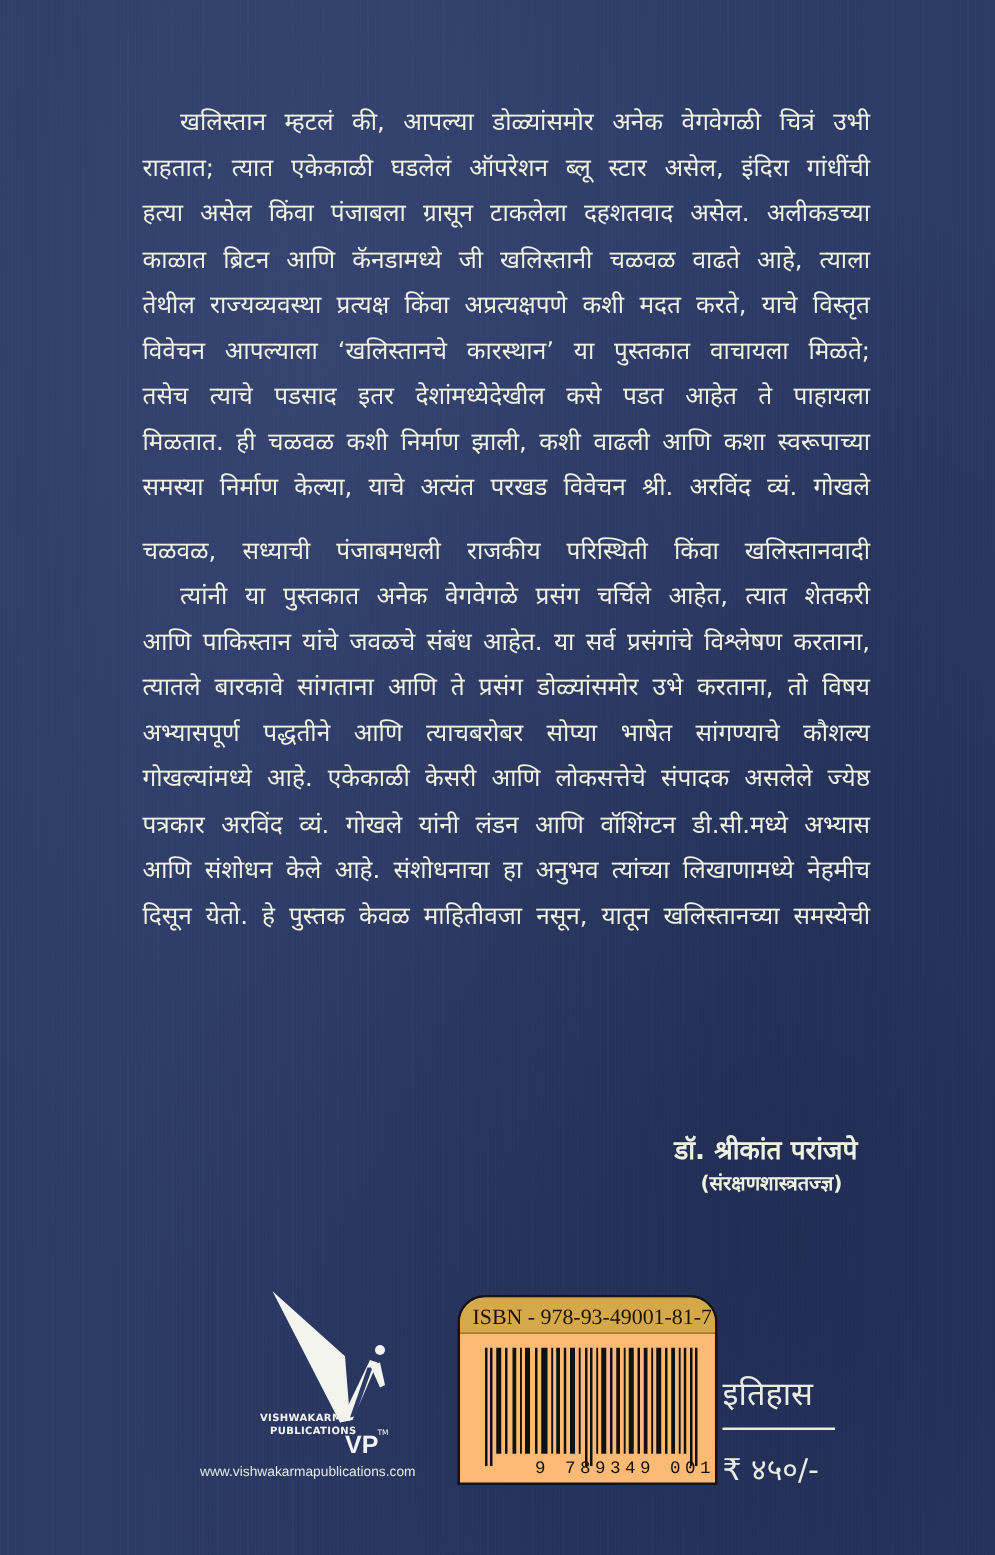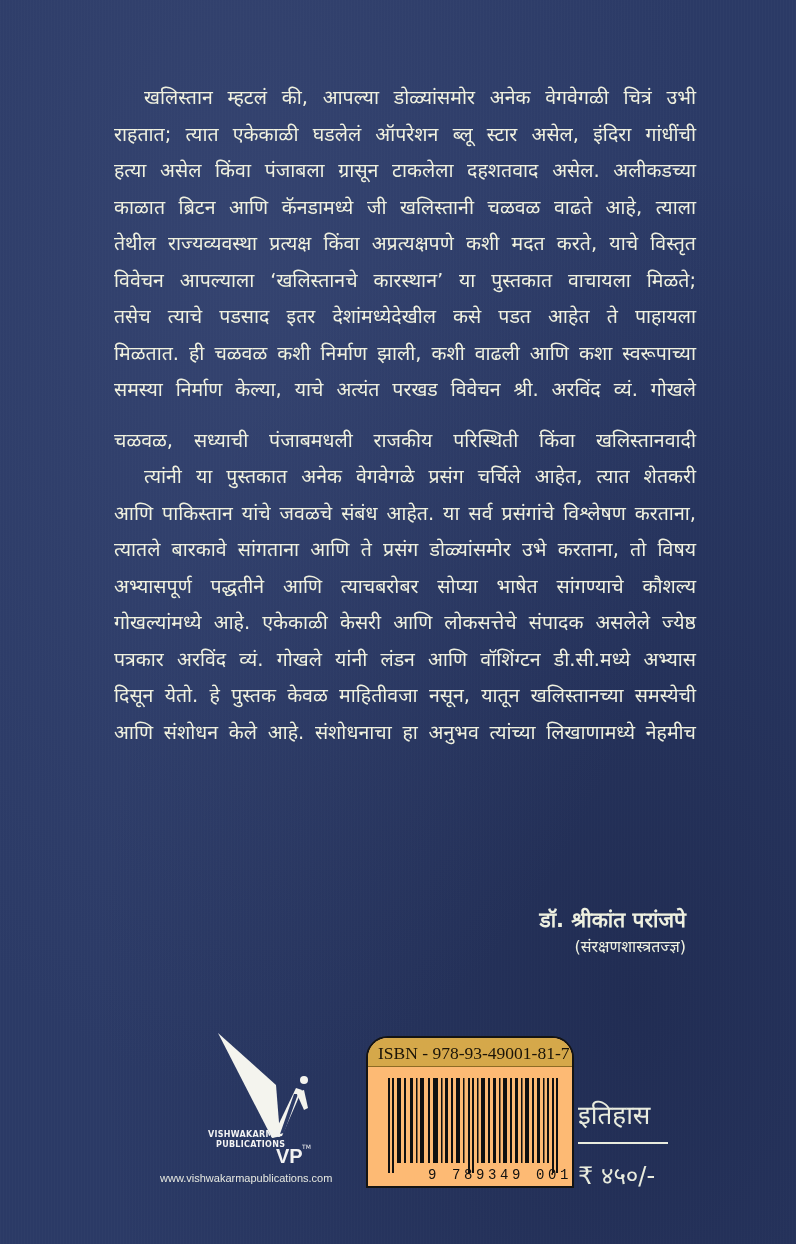--- a/index.html
+++ b/index.html
@@ -22,21 +22,21 @@
   }
   .blurb p { margin:0; text-indent:30px; }
   .blurb p + p { margin-top:14px; }
   .blurb .line { display:block; text-align:justify; text-align-last:justify; white-space:nowrap; }
   .blurb .line.last { text-align-last:left; }
   .sig {
     position:absolute; right:110px; top:905px;
     text-align:right;
   }
   .sig-name { font-size:21px; font-weight:bold; line-height:30px; }
-  .sig-role { font-size:16px; line-height:24px; margin-right:0px; }
+  .sig-role { font-size:16px; line-height:24px; margin-right:12px;font-weight:bold; }
 
   .logo { position:absolute; left:180px; top:1030px; width:180px; height:120px; }
   .logo-text1 { position:absolute; left:208px; top:1130px; font-size:8px; font-weight:bold; letter-spacing:0.3px; color:#f2f2f2; }
   .logo-text2 { position:absolute; left:216px; top:1140px; font-size:8px; font-weight:bold; letter-spacing:0.3px; color:#f2f2f2; }
   .logo-vp { position:absolute; left:276px; top:1145px; font-size:20px; font-weight:bold; color:#f2f2f2; font-family:"Liberation Sans", sans-serif; }
   .logo-tm { position:absolute; left:302px; top:1143px; font-size:6px; color:#f2f2f2; }
   .website { position:absolute; left:160px; top:1172px; font-size:11px; color:#e6e8e0; font-family:"Liberation Sans", sans-serif; }
 
   .isbn-box {
     position:absolute; left:366px; top:1036px; width:208px; height:152px;
@@ -78,22 +78,22 @@
     <span class="line" style="text-indent:0">समस्या निर्माण केल्या, याचे अत्यंत परखड विवेचन श्री. अरविंद व्यं. गोखले</span>
   </p>
   <p>
     <span class="line" style="text-indent:0">चळवळ, सध्याची पंजाबमधली राजकीय परिस्थिती किंवा खलिस्तानवादी</span>
     <span class="line">त्यांनी या पुस्तकात अनेक वेगवेगळे प्रसंग चर्चिले आहेत, त्यात शेतकरी</span>
     <span class="line" style="text-indent:0">आणि पाकिस्तान यांचे जवळचे संबंध आहेत. या सर्व प्रसंगांचे विश्लेषण करताना,</span>
     <span class="line" style="text-indent:0">त्यातले बारकावे सांगताना आणि ते प्रसंग डोळ्यांसमोर उभे करताना, तो विषय</span>
     <span class="line" style="text-indent:0">अभ्यासपूर्ण पद्धतीने आणि त्याचबरोबर सोप्या भाषेत सांगण्याचे कौशल्य</span>
     <span class="line" style="text-indent:0">गोखल्यांमध्ये आहे. एकेकाळी केसरी आणि लोकसत्तेचे संपादक असलेले ज्येष्ठ</span>
     <span class="line" style="text-indent:0">पत्रकार अरविंद व्यं. गोखले यांनी लंडन आणि वॉशिंग्टन डी.सी.मध्ये अभ्यास</span>
+    <span class="line" style="text-indent:0">आणि संशोधन केले आहे. संशोधनाचा हा अनुभव त्यांच्या लिखाणामध्ये नेहमीच</span>
     <span class="line" style="text-indent:0">दिसून येतो. हे पुस्तक केवळ माहितीवजा नसून, यातून खलिस्तानच्या समस्येची</span>
-    <span class="line" style="text-indent:0">आणि संशोधन केले आहे. संशोधनाचा हा अनुभव त्यांच्या लिखाणामध्ये नेहमीच</span>
   </p>
 </div>
 
 <div class="sig">
   <div class="sig-name">डॉ. श्रीकांत परांजपे</div>
   <div class="sig-role">(संरक्षणशास्त्रतज्ज्ञ)</div>
 </div>
 
 <svg class="logo" viewBox="0 0 180 120">
   <polygon points="38,3 96,55 100,105 92,108" fill="#f4f4ee"></polygon>

